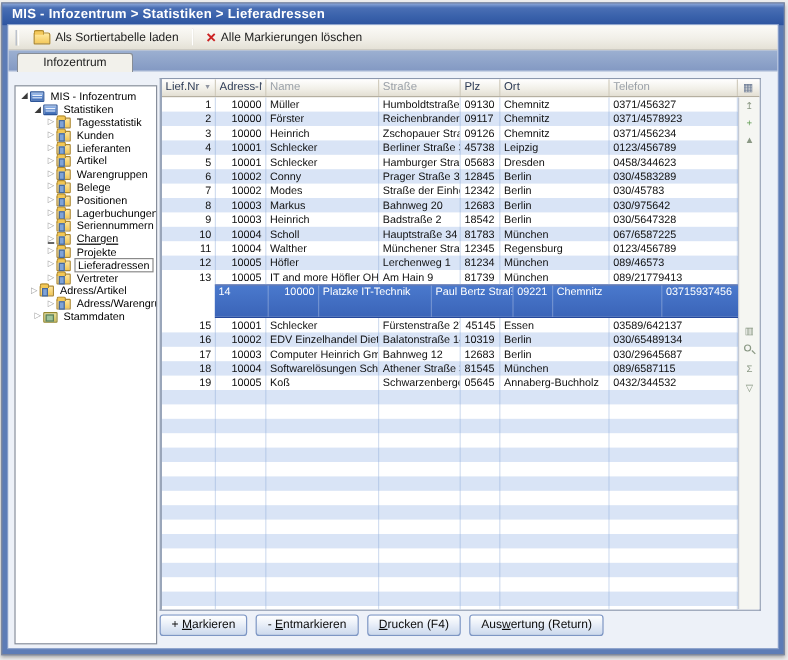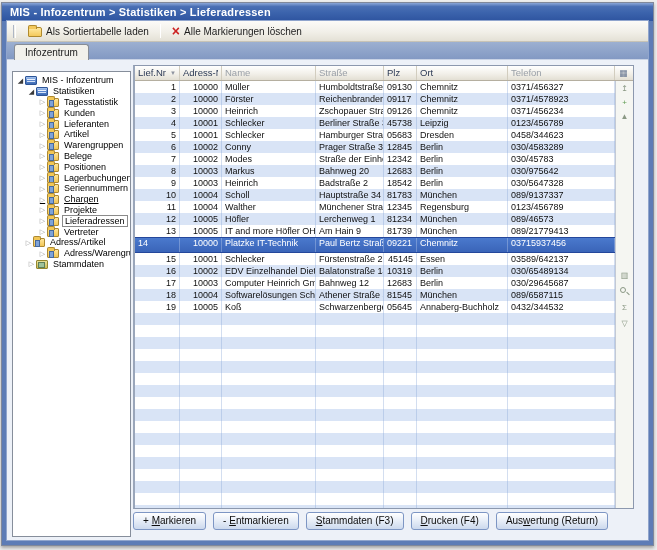--- a/index.html
+++ b/index.html
@@ -26,21 +26,21 @@
   .tsep { width:1px; height:14px; background:#c6c2b5; border-right:1px solid #fff; margin:0 5px; }
 
   .folder-ico { width:14px; height:10px; position:relative; background:linear-gradient(180deg,#ffe9a0,#f4c95c);
                 border:1px solid #b08a2e; border-radius:1px 2px 1px 1px; margin-top:2px; }
   .folder-ico:before { content:""; position:absolute; left:-1px; top:-3px; width:7px; height:3px;
                 background:#f4c95c; border:1px solid #b08a2e; border-bottom:none; border-radius:2px 2px 0 0; }
   .xicon { color:#cc2222; font-size:14px; font-weight:bold; line-height:10px; }
 
   .tabstrip { height:18px; flex:0 0 18px; background:linear-gradient(180deg,#9cb0d1 0%,#8399c3 100%);
               border-bottom:1px solid #c9d3e5; padding-left:7px; }
-  .tab { display:inline-block; height:16px; margin-top:2px; line-height:15px; padding:0 10px;
+  .tab { display:inline-block; height:16px; margin-top:2px; line-height:15px; padding:0 21px;
          background:#f2f1eb; border:1px solid #878d96; border-bottom:none; border-radius:3px 3px 0 0;
          font-size:10px; color:#1d1d1d; }
 
   .main { flex:1; position:relative; background:#edf1f8; overflow:hidden; }
 
   
   .tree-panel { position:absolute; left:5px; top:11px; width:119px; height:466px; background:#fff;
                 border:1px solid #868e9b; overflow:hidden; padding-top:3px; }
   .tree-row { height:10.8px; display:flex; align-items:center; font-size:9px; color:#000; white-space:nowrap; cursor:default; }
   .arrow { width:9px; text-align:center; flex:0 0 9px; font-size:7px; line-height:9px; }
@@ -72,21 +72,21 @@
   .hcorner { flex:0 0 17px; display:flex; align-items:center; justify-content:center; font-size:9px; color:#6b7a94; }
 
   .gbody { flex:1; display:flex; overflow:hidden; }
   .rows { width:480px; flex:0 0 480px; overflow:hidden; }
   .grow { height:12px; display:flex; font-size:9px; color:#101010; }
   .grow.stripe { background:#d9e4f6; }
   .gcell { padding:0 3px; line-height:12px; white-space:nowrap; overflow:hidden;
            border-right:1px solid rgba(140,168,215,.38); }
   .gcell.num { text-align:right; }
   .grow.sel { background:linear-gradient(180deg,#4a79cd,#3a64b8); color:#fff;
-              border-top:1px solid #24479b; border-bottom:1px solid #24479b; height:16px; }
+              border-top:1px solid #24479b; border-bottom:1px solid #24479b; height:28px;margin-left:44px; }
   .grow.sel .gcell { border-right-color:rgba(255,255,255,.25); line-height:10px; }
   .grow.sel .gcell.first { text-align:left; }
 
   .strip { flex:1; border-left:1px solid #c3c9d4; background:#f5f6f2; position:relative; }
   .sicon { position:absolute; left:0; width:100%; text-align:center; font-size:8px; color:#8a9884; cursor:default; }
   .sicon.green { color:#5f9c52; }
   .mag { position:absolute; left:4px; width:6px; height:6px; border:1px solid #8a9884; border-radius:50%; }
   .mag:after { content:""; position:absolute; left:5px; top:5px; width:4px; height:1px; background:#8a9884; transform:rotate(45deg); }
 
   
@@ -323,21 +323,21 @@
                 <div class="gcell" style="width: 91px; flex: 0 0 91px;">Berlin</div>
                 <div class="gcell" style="width: 107px; flex: 0 0 107px;">030/5647328</div>
               </div>
               <div class="grow stripe">
                 <div class="gcell num first" style="width: 45px; flex: 0 0 45px;">10</div>
                 <div class="gcell num" style="width: 42px; flex: 0 0 42px;">10004</div>
                 <div class="gcell" style="width: 94px; flex: 0 0 94px;">Scholl</div>
                 <div class="gcell" style="width: 68px; flex: 0 0 68px;">Hauptstraße 34</div>
                 <div class="gcell" style="width: 33px; flex: 0 0 33px;">81783</div>
                 <div class="gcell" style="width: 91px; flex: 0 0 91px;">München</div>
-                <div class="gcell" style="width: 107px; flex: 0 0 107px;">089/9137337</div>
+                <div class="gcell" style="width: 107px; flex: 0 0 107px;">067/6587225</div>
               </div>
               <div class="grow">
                 <div class="gcell num first" style="width: 45px; flex: 0 0 45px;">11</div>
                 <div class="gcell num" style="width: 42px; flex: 0 0 42px;">10004</div>
                 <div class="gcell" style="width: 94px; flex: 0 0 94px;">Walther</div>
                 <div class="gcell" style="width: 68px; flex: 0 0 68px;">Münchener Straße 23</div>
                 <div class="gcell" style="width: 33px; flex: 0 0 33px;">12345</div>
                 <div class="gcell" style="width: 91px; flex: 0 0 91px;">Regensburg</div>
                 <div class="gcell" style="width: 107px; flex: 0 0 107px;">0123/456789</div>
               </div>
@@ -575,19 +575,18 @@
               <span class="mag" style="top: 206px;"></span>
               <span class="sicon" style="top: 222px;">Σ</span>
               <span class="sicon" style="top: 238px;">▽</span>
             </div>
         </div>
       </div>
 
       <div class="footer" id="footer">
           <button class="fbtn">+ <u>M</u>arkieren</button>
           <button class="fbtn">- <u>E</u>ntmarkieren</button>
-          <button class="fbtn"><u>S</u>tammdaten (F3)</button>
           <button class="fbtn"><u>D</u>rucken (F4)</button>
           <button class="fbtn">Aus<u>w</u>ertung (Return)</button>
         </div>
     </div>
   </div>
 </div>
 
 </body></html>

